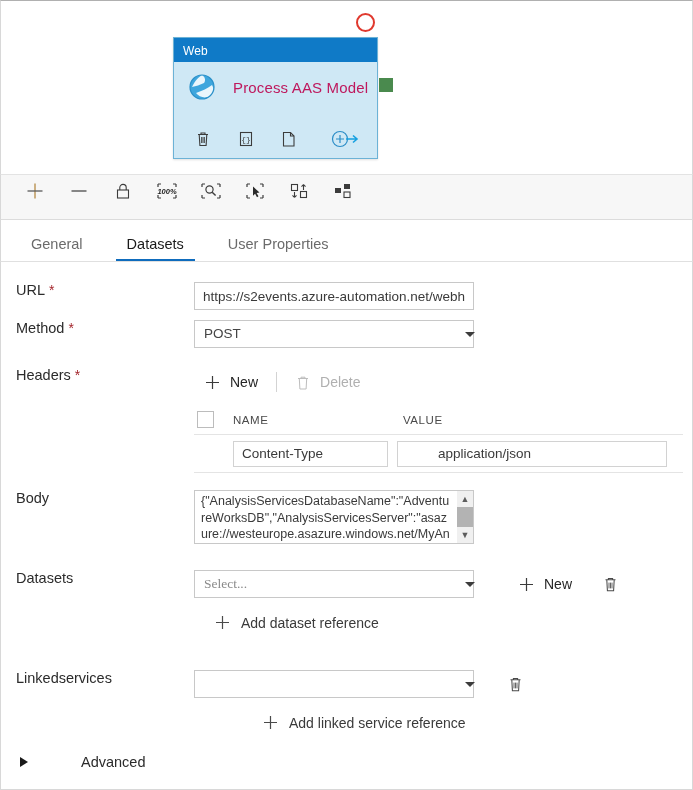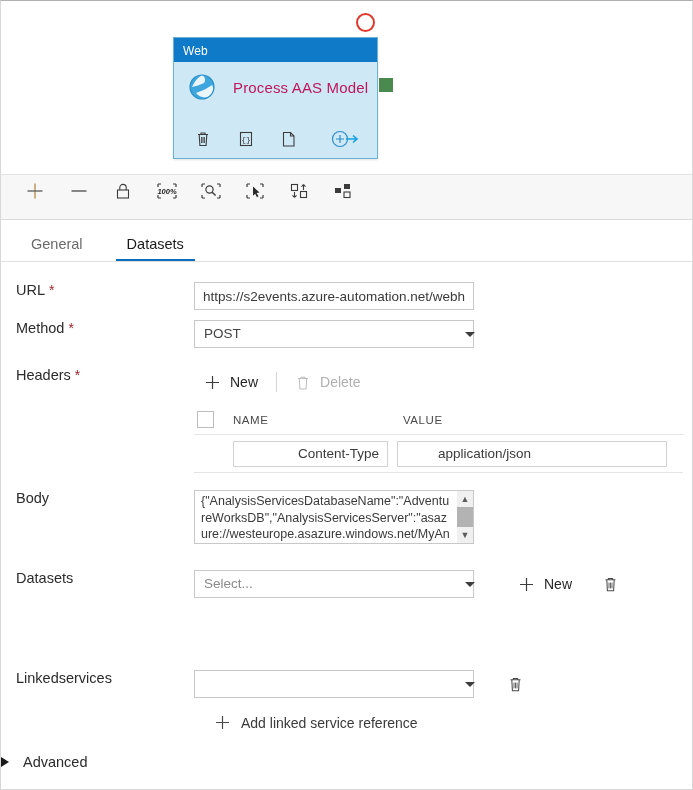--- a/index.html
+++ b/index.html
@@ -185,21 +185,21 @@
   }
   .select-box {
     width: 280px; height: 28px;
     border: 1px solid #c8c8c8;
     background: #fff;
     font-size: 13.5px;
     color: #444;
     line-height: 26px;
     padding-left: 9px;
   }
-  .select-box.placeholder { color: #8a8a8a; }
+  .select-box.placeholder { color: #8a8a8a; font-family: Liberation Serif, serif; }
   .caret {
     position: absolute;
     right: 11px; top: 12px;
     width: 0; height: 0;
     border-left: 5px solid transparent;
     border-right: 5px solid transparent;
     border-top: 5px solid #3c3c3c;
   }
 
   
@@ -257,21 +257,21 @@
   .cell-input {
     height: 26px;
     border: 1px solid #d2d2d2;
     background: #fff;
     font-family: "Liberation Sans", sans-serif;
     font-size: 13.5px;
     color: #3a3a3a;
     padding: 0 8px;
     outline: none;
   }
-  .cell-name { width: 155px; margin-right: 9px; text-align: right; }
+  .cell-name { width: 155px; margin-right: 9px; }
   .cell-value { width: 270px; padding-left: 40px; }
 
   
   .ta-wrap {
     position: relative;
     width: 280px; height: 54px;
   }
   textarea.ta {
     width: 280px; height: 54px;
     border: 1px solid #c8c8c8;
@@ -317,24 +317,25 @@
   .addref {
     display: flex; align-items: center;
     font-size: 14px;
     color: #3a3a3a;
     cursor: pointer;
   }
   .addref .glyph { margin-right: 10px; display: flex; align-items: center; }
 
   .adv {
     display: flex; align-items: center;
-    padding-left: 0;
+    padding-left: 19px;
     cursor: pointer;
     font-size: 14.5px;
     color: #2b2b2b;
+    gap: 39px;
   }
   .adv .tri {
     width: 0; height: 0;
     border-top: 5.5px solid transparent;
     border-bottom: 5.5px solid transparent;
     border-left: 8px solid #1a1a1a;
     margin-right: 14px;
   }
 </style>
 </head>
@@ -442,20 +443,21 @@
       <rect x="4" y="8" width="6" height="5" fill="#3c3c3c"></rect>
       <rect x="13" y="4" width="6" height="5" fill="#3c3c3c"></rect>
       <rect x="13" y="12" width="6" height="5.5" fill="none" stroke="#3c3c3c" stroke-width="1.1"></rect>
     </svg>
   </div>
 </div>
 
 <div id="tabs">
   <div class="tab">General</div>
   <div class="tab active">Datasets</div>
+  <div class="tab">User Properties</div>
 </div>
 
 <div id="form">
 
   <div class="row" style="top:20px;">
     <div class="lbl">
       <span>URL</span><span class="req">*</span>
     </div>
     <div class="ctl">
       <input class="txt center" type="text" value="https://s2events.azure-automation.net/webh" style="">
@@ -550,41 +552,51 @@
         <svg width="17" height="18" viewBox="0 0 17 18">
           <path d="M3.5 4.8h10M6.4 4.8V3.4h4.2v1.4M4.8 4.8l.6 11h6.2l.6-11" fill="none" stroke="#4a4a4a" stroke-width="1.05"></path>
           <path d="M7 7.6v5.8M8.5 7.6v5.8M10 7.6v5.8" stroke="#4a4a4a" stroke-width=".85"></path>
         </svg>
       </div>
     </div>
   </div>
 
   <div class="row" style="top:352px;">
     <div class="lbl"></div>
+    <div class="ctl">
+      <div class="addref" style="margin-left:20px;">
+        <span class="glyph">
+          <svg width="17" height="17" viewBox="0 0 17 17">
+              <path d="M8.5 2v13M2 8.5h13" stroke="#4a4a4a" stroke-width="1.2"></path>
+            </svg>
+        </span>
+        <span>Add dataset reference</span>
+      </div>
+    </div>
   </div>
 
   <div class="row" style="top:408px;">
     <div class="lbl">
       <span>Linkedservices</span>
     </div>
     <div class="ctl" style="display:flex;align-items:center;">
       <div class="select-wrap">
         <div class="select-box"></div>
         <span class="caret"></span>
       </div>
       <div class="trash-btn" style="margin-left:21px;">
         <svg width="17" height="18" viewBox="0 0 17 18">
           <path d="M3.5 4.8h10M6.4 4.8V3.4h4.2v1.4M4.8 4.8l.6 11h6.2l.6-11" fill="none" stroke="#4a4a4a" stroke-width="1.05"></path>
           <path d="M7 7.6v5.8M8.5 7.6v5.8M10 7.6v5.8" stroke="#4a4a4a" stroke-width=".85"></path>
         </svg>
       </div>
     </div>
   </div>
 
-  <div class="row" style="top:452px;">
+  <div class="row" style="top:452px;padding-left:48px;">
     <div class="lbl"></div>
     <div class="ctl">
       <div class="addref" style="margin-left:20px;">
         <span class="glyph">
           <svg width="17" height="17" viewBox="0 0 17 17">
               <path d="M8.5 2v13M2 8.5h13" stroke="#4a4a4a" stroke-width="1.2"></path>
             </svg>
         </span>
         <span>Add linked service reference</span>
       </div>

